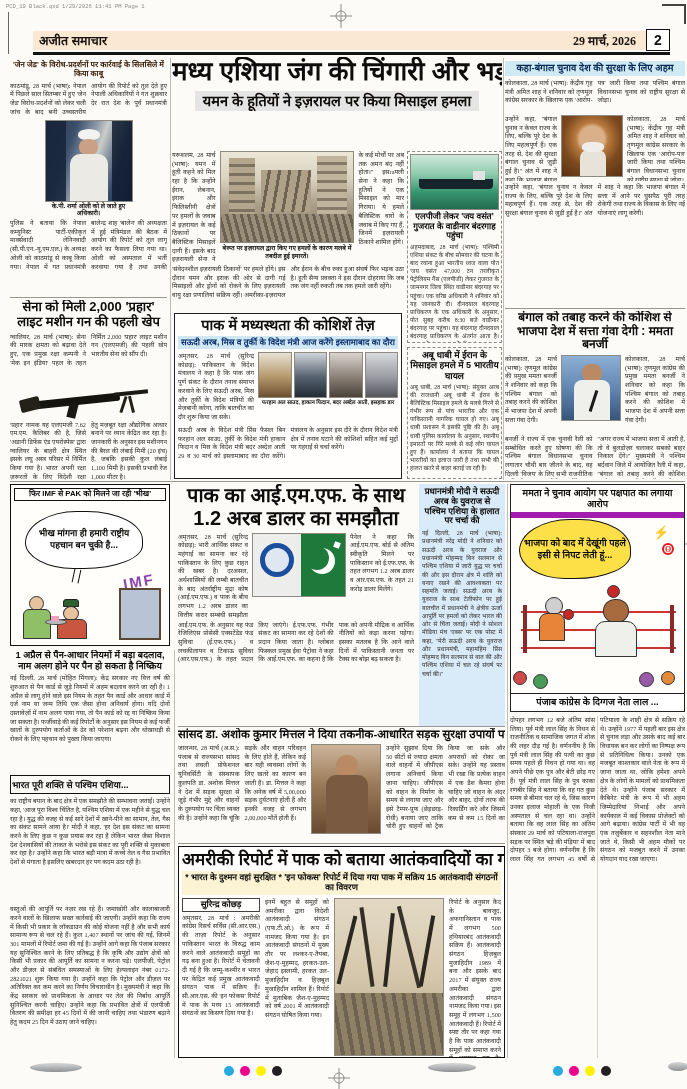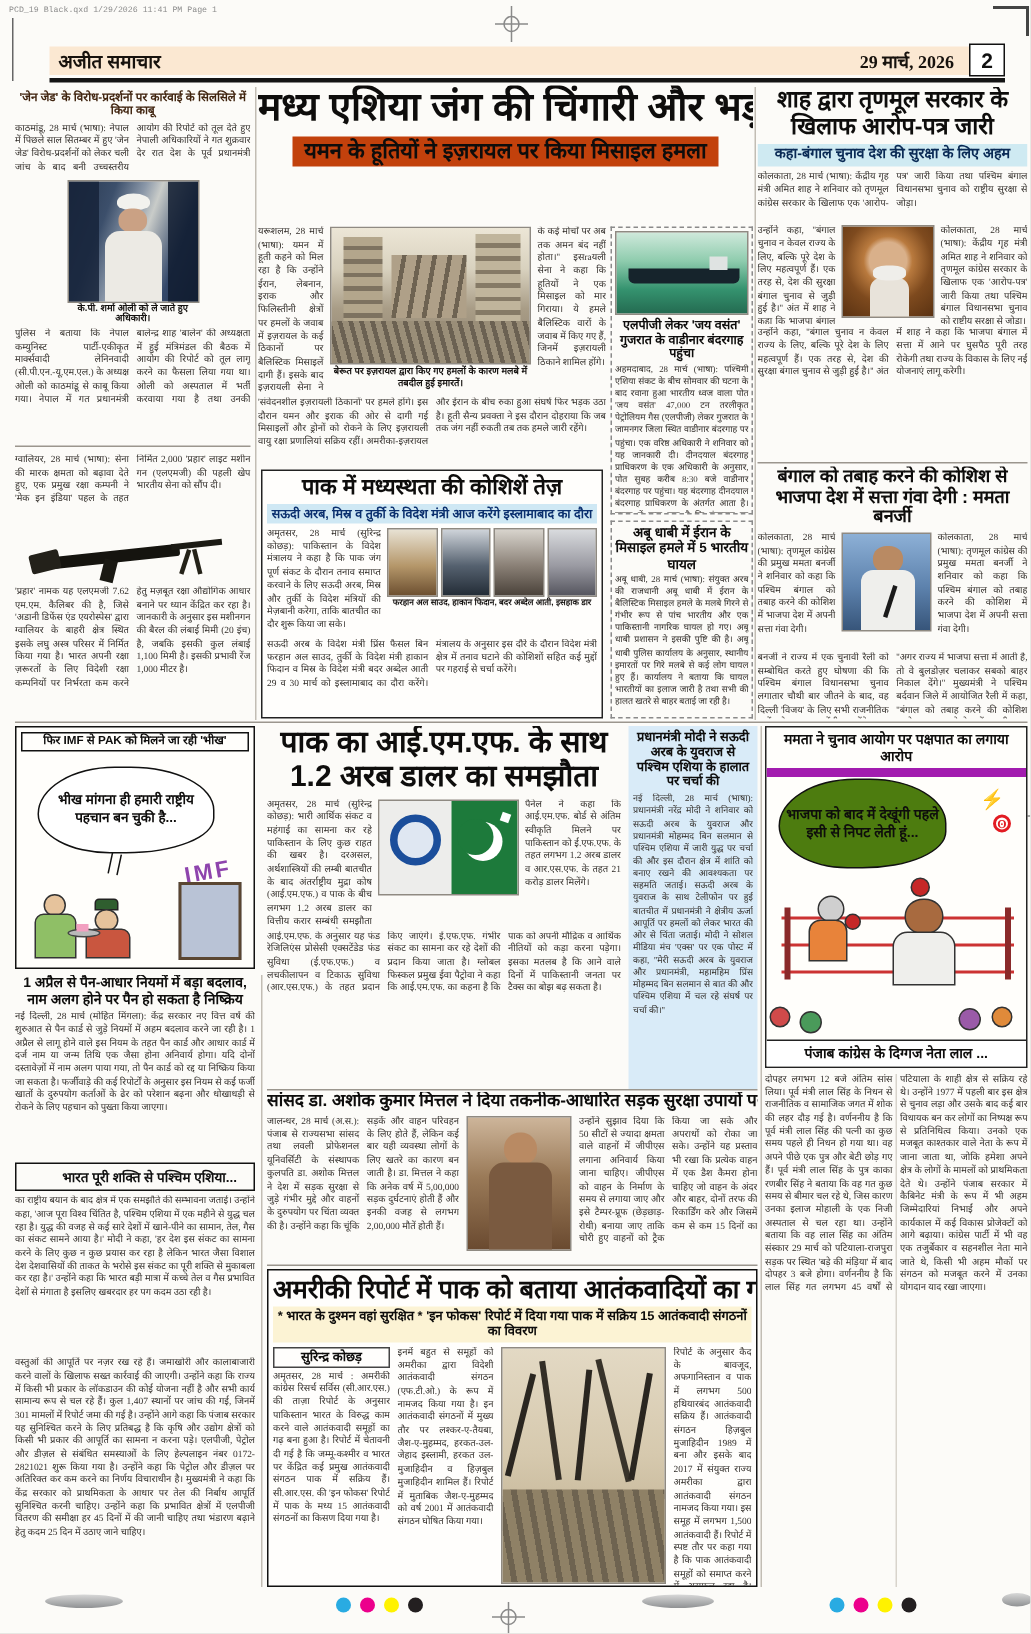--- a/index.html
+++ b/index.html
@@ -8,21 +8,21 @@
   #page { position:relative; width:687px; height:1089px; margin:0 auto; background:#fcfbf8; overflow:hidden; }
   .abs { position:absolute; }
   .hl { font-family:"Liberation Sans","DejaVu Sans",sans-serif; font-weight:bold; color:#0e0d0c; text-align:center; line-height:1.14; }
   .body-txt { font-size:6.3px; line-height:1.38; text-align:justify; color:#332f2b; overflow:hidden; }
   .cols2 { column-count:2; column-gap:5px; }
   .cols3 { column-count:3; column-gap:5px; }
   .caption { font-size:6.3px; font-weight:bold; text-align:center; color:#151210; line-height:1.22; font-family:"Liberation Sans","DejaVu Sans",sans-serif; }
   .photo { position:relative; overflow:hidden; border:1px solid #8f8a82; }
   .hr { position:absolute; background:#9b968e; height:1px; }
   .vr { position:absolute; background:#c2bdb4; width:1px; }
-  .jump-head { border:1.2px solid #111; font-family:"Liberation Sans","DejaVu Sans",sans-serif; font-weight:bold; font-size:9px; text-align:right; padding:2px 11px; margin:3px 0; color:#111; }
+  .jump-head { border:1.2px solid #111; font-family:"Liberation Sans","DejaVu Sans",sans-serif; font-weight:bold; font-size:9px; text-align:left; padding:2px 1px; margin:3px 0; color:#111; }
   .dot { display:inline-block; width:10px; height:10px; border-radius:50%; margin-right:6px; }
   .goval { position:absolute; height:9px; border-radius:50%; background:linear-gradient(#d8d8d8,#8f9193); }
   .crossh { stroke:#8a8a8a; stroke-width:1; fill:none; }
 </style>
 </head>
 <body>
 
 <div id="page">
 
   <div class="abs" style="left:6px;top:3px;font-family:'Liberation Mono','DejaVu Sans Mono',monospace;font-size:5.5px;color:#8b8b8b;">PCD_19 Black.qxd   1/29/2026   11:41 PM   Page 1</div>
@@ -67,36 +67,37 @@
         <div class="abs" style="left:24px;top:33px;width:38px;height:49px;background:#eceae4;border-radius:10px 10px 0 0"></div>
         <div class="abs" style="left:0;top:0;width:20px;height:82px;background:#16233a;opacity:.85"></div>
         <div class="abs" style="left:66px;top:0;width:22px;height:82px;background:#101c30;opacity:.85"></div>
       </div>
       <div class="caption">के.पी. शर्मा ओली को ले जाते हुए अधिकारी।</div>
     </div>
     <div class="body-txt cols2" style="height:58px;margin-top:2px">पुलिस ने बताया कि नेपाल कम्युनिस्ट पार्टी-एकीकृत मार्क्सवादी लेनिनवादी (सी.पी.एन.-यू.एम.एल.) के अध्यक्ष ओली को काठमांडू से काबू किया गया। नेपाल में गत प्रधानमंत्री बालेन्द्र शाह 'बालेन' की अध्यक्षता में हुई मंत्रिमंडल की बैठक में आयोग की रिपोर्ट को तूल लागू करने का फैसला लिया गया था। ओली को अस्पताल में भर्ती करवाया गया है तथा उनकी गतिविधियों पर नज़र रखी जा रही है।</div>
   </div>
 
   <div class="abs" style="left:10px;top:300px;width:157px;height:180px;overflow:hidden">
+    <div class="hl" style="font-size:13px">सेना को मिली 2,000 'प्रहार' लाइट मशीन गन की पहली खेप</div>
     <div class="body-txt cols2" style="height:52px;margin-top:3px">ग्वालियर, 28 मार्च (भाषा): सेना की मारक क्षमता को बढ़ावा देते हुए, एक प्रमुख रक्षा कम्पनी ने 'मेक इन इंडिया' पहल के तहत निर्मित 2,000 'प्रहार' लाइट मशीन गन (एलएमजी) की पहली खेप भारतीय सेना को सौंप दी।</div>
     <div style="position:relative;height:34px">
       <div class="abs" style="left:24px;top:12px;width:86px;height:8px;background:#15140f;transform:rotate(-6deg);border-radius:2px"></div>
       <div class="abs" style="left:104px;top:6px;width:34px;height:3.5px;background:#1b1a14;transform:rotate(-6deg)"></div>
       <div class="abs" style="left:10px;top:13px;width:20px;height:13px;background:#23211a;transform:rotate(-14deg);border-radius:2px"></div>
       <div class="abs" style="left:58px;top:18px;width:9px;height:15px;background:#1a1913;transform:rotate(14deg)"></div>
       <div class="abs" style="left:112px;top:11px;width:2.5px;height:17px;background:#242218;transform:rotate(18deg)"></div>
       <div class="abs" style="left:120px;top:11px;width:2.5px;height:17px;background:#242218;transform:rotate(-14deg)"></div>
     </div>
     <div class="body-txt cols2" style="height:72px;margin-top:2px">'प्रहार' नामक यह एलएमजी 7.62 एम.एम. कैलिबर की है, जिसे 'अडानी डिफेंस एंड एयरोस्पेस' द्वारा ग्वालियर के बाहरी क्षेत्र स्थित इसके लघु अस्त्र परिसर में निर्मित किया गया है। भारत अपनी रक्षा ज़रूरतों के लिए विदेशी रक्षा कम्पनियों पर निर्भरता कम करने हेतु मज़बूत रक्षा औद्योगिक आधार बनाने पर ध्यान केंद्रित कर रहा है। जानकारी के अनुसार इस मशीनगन की बैरल की लंबाई मिमी (20 इंच) है, जबकि इसकी कुल लंबाई 1,100 मिमी है। इसकी प्रभावी रेंज 1,000 मीटर है।</div>
   </div>
 
   <div class="abs" style="left:172px;top:57px;width:330px;height:92px;overflow:hidden">
     <div class="hl" style="font-size:26px;white-space:nowrap">मध्य एशिया जंग की चिंगारी और भड़की</div>
     <div style="text-align:center;margin-top:4px">
-      <span class="hl" style="display:inline-block;font-size:14.5px;background:#c2410c;padding:2px 8px">यमन के हूतियों ने इज़रायल पर किया मिसाइल हमला</span>
+      <span class="hl" style="display:inline-block;font-size:14.5px;background:#e5e5e5;padding:2px 8px">यमन के हूतियों ने इज़रायल पर किया मिसाइल हमला</span>
     </div>
   </div>
   <div class="abs" style="left:172px;top:151px;width:232px;height:157px;overflow:hidden">
     <div style="display:flex;gap:4px">
       <div class="body-txt" style="width:44px;height:112px">यरूशलम, 28 मार्च (भाषा): यमन में हूती कहने को मिल रहा है कि उन्होंने ईरान, लेबनान, इराक और फिलिस्तीनी क्षेत्रों पर हमलों के जवाब में इज़रायल के कई ठिकानों पर बैलिस्टिक मिसाइलें दागी हैं। इसके बाद इज़रायली सेना ने कहा कि उसने यमन से दागी गई मिसाइल को मार गिराया।</div>
       <div style="width:136px">
         <div class="photo" style="height:92px;background:linear-gradient(#ece6d6 0%,#d9d2bf 30%,#a89c86 60%,#8d8270 100%)">
           <div class="abs" style="left:8px;top:6px;width:26px;height:56px;background:repeating-linear-gradient(#b3a68c 0 6px,#7d7260 6px 9px)"></div>
           <div class="abs" style="left:96px;top:4px;width:30px;height:60px;background:repeating-linear-gradient(#c0b59c 0 6px,#857a66 6px 9px)"></div>
           <div class="abs" style="left:40px;top:18px;width:50px;height:42px;background:repeating-linear-gradient(100deg,#afa088 0 7px,#6e6352 7px 10px)"></div>
@@ -135,21 +136,20 @@
     </div>
     <div class="body-txt cols2" style="height:56px;margin-top:2px">सऊदी अरब के विदेश मंत्री प्रिंस फैसल बिन फरहान अल साउद, तुर्की के विदेश मंत्री हाकान फिदान व मिस्र के विदेश मंत्री बदर अब्देल आती 29 व 30 मार्च को इस्लामाबाद का दौरा करेंगे। मंत्रालय के अनुसार इस दौरे के दौरान विदेश मंत्री क्षेत्र में तनाव घटाने की कोशिशों सहित कई मुद्दों पर गहराई से चर्चा करेंगे।</div>
   </div>
 
   <div class="abs" style="left:407px;top:347px;width:95px;height:132px;border:1px dashed #8a8a8a;padding:2px;overflow:hidden">
     <div class="hl" style="font-size:9px">अबू धाबी में ईरान के मिसाइल हमले में 5 भारतीय घायल</div>
     <div class="body-txt" style="font-size:5.9px;height:98px;margin-top:2px">अबू धाबी, 28 मार्च (भाषा): संयुक्त अरब की राजधानी अबू धाबी में ईरान के बैलिस्टिक मिसाइल हमले के मलबे गिरने से गंभीर रूप से पांच भारतीय और एक पाकिस्तानी नागरिक घायल हो गए। अबू धाबी प्रशासन ने इसकी पुष्टि की है। अबू धाबी पुलिस कार्यालय के अनुसार, स्थानीय इमारतों पर गिरे मलबे से कई लोग घायल हुए हैं। कार्यालय ने बताया कि घायल भारतीयों का इलाज जारी है तथा सभी की हालत खतरे से बाहर बताई जा रही है।</div>
   </div>
 
   <div class="abs" style="left:505px;top:58px;width:180px;height:248px;overflow:hidden">
-    <div class="hl" style="font-size:15.5px">शाह द्वारा तृणमूल सरकार के खिलाफ आरोप-पत्र जारी</div>
     <div class="hl" style="font-size:9.6px;background:#cfeaf2;color:#0a2a55;padding:2px 1px;margin-top:3px">कहा-बंगाल चुनाव देश की सुरक्षा के लिए अहम</div>
     <div class="body-txt cols2" style="height:34px;margin-top:3px">कोलकाता, 28 मार्च (भाषा): केंद्रीय गृह मंत्री अमित शाह ने शनिवार को तृणमूल कांग्रेस सरकार के खिलाफ एक 'आरोप-पत्र' जारी किया तथा पश्चिम बंगाल विधानसभा चुनाव को राष्ट्रीय सुरक्षा से जोड़ा।</div>
     <div style="display:flex;gap:4px;margin-top:2px">
       <div class="body-txt" style="width:52px;height:66px">उन्होंने कहा, ''बंगाल चुनाव न केवल राज्य के लिए, बल्कि पूरे देश के लिए महत्वपूर्ण हैं। एक तरह से, देश की सुरक्षा बंगाल चुनाव से जुड़ी हुई है।'' अंत में शाह ने कहा कि भाजपा बंगाल में सत्ता में आने पर घुसपैठ पूरी तरह रोकेगी तथा राज्य के विकास के लिए नई योजनाएं लागू करेगी।</div>
       <div class="photo" style="width:62px;height:62px;background:radial-gradient(circle at 50% 38%,#d9b08a 0 26%,#b97a3e 34%,#7e4a1e 60%,#5a3212 100%)">
         <div class="abs" style="left:18px;top:34px;width:26px;height:28px;background:#e8e3da;border-radius:8px 8px 0 0"></div>
         <div class="abs" style="left:20px;top:26px;width:22px;height:10px;background:#efeeea;border-radius:40%"></div>
       </div>
       <div class="body-txt" style="flex:1;height:66px">कोलकाता, 28 मार्च (भाषा): केंद्रीय गृह मंत्री अमित शाह ने शनिवार को तृणमूल कांग्रेस सरकार के खिलाफ एक 'आरोप-पत्र' जारी किया तथा पश्चिम बंगाल विधानसभा चुनाव को राष्ट्रीय सुरक्षा से जोड़ा।</div>
     </div>
@@ -214,21 +214,21 @@
     <div class="body-txt cols3" style="height:84px;margin-top:2px">आई.एम.एफ. के अनुसार यह फंड रेजिलिएंस प्रोसेसी एक्सटेंडेड फंड सुविधा (ई.एफ.एफ.) व लचकीलापन व टिकाऊ सुविधा (आर.एस.एफ.) के तहत प्रदान किए जाएंगे। ई.एफ.एफ. गंभीर संकट का सामना कर रहे देशों की प्रदान किया जाता है। ग्लोबल फिस्कल प्रमुख ईवा पैट्रोवा ने कहा कि आई.एम.एफ. का कहना है कि पाक को अपनी मौद्रिक व आर्थिक नीतियों को कड़ा करना पड़ेगा। इसका मतलब है कि आने वाले दिनों में पाकिस्तानी जनता पर टैक्स का बोझ बढ़ सकता है।</div>
   </div>
 
   <div class="abs" style="left:419px;top:484px;width:86px;height:242px;background:#d9ebf8;padding:3px;overflow:hidden">
     <div class="hl" style="font-size:8.6px">प्रधानमंत्री मोदी ने सऊदी अरब के युवराज से पश्चिम एशिया के हालात पर चर्चा की</div>
     <div class="body-txt" style="font-size:6px;height:196px;margin-top:3px">नई दिल्ली, 28 मार्च (भाषा): प्रधानमंत्री नरेंद्र मोदी ने शनिवार को सऊदी अरब के युवराज और प्रधानमंत्री मोहम्मद बिन सलमान से पश्चिम एशिया में जारी युद्ध पर चर्चा की और इस दौरान क्षेत्र में शांति को बनाए रखने की आवश्यकता पर सहमति जताई। सऊदी अरब के युवराज के साथ टेलीफोन पर हुई बातचीत में प्रधानमंत्री ने क्षेत्रीय ऊर्जा आपूर्ति पर हमलों को लेकर भारत की ओर से चिंता जताई। मोदी ने सोशल मीडिया मंच 'एक्स' पर एक पोस्ट में कहा, ''मेरी सऊदी अरब के युवराज और प्रधानमंत्री, महामहिम प्रिंस मोहम्मद बिन सलमान से बात की और पश्चिम एशिया में चल रहे संघर्ष पर चर्चा की।''</div>
   </div>
 
   <div class="abs" style="left:510px;top:484px;width:175px;height:228px;border:1.2px solid #222;background:#fffefb;overflow:hidden">
     <div class="hl" style="font-size:9.4px;border-bottom:6px solid #a21caf;padding:3px 2px">ममता ने चुनाव आयोग पर पक्षपात का लगाया आरोप</div>
-    <div class="abs" style="left:8px;top:34px;width:112px;height:60px;border:1.4px solid #111;border-radius:50% 50% 55% 45%/58% 55% 45% 52%;background:#4d7c0f;display:flex;align-items:center;padding:4px;z-index:2">
+    <div class="abs" style="left:8px;top:34px;width:112px;height:60px;border:1.4px solid #111;border-radius:50% 50% 55% 45%/58% 55% 45% 52%;background:#fde047;display:flex;align-items:center;padding:4px;z-index:2">
       <span class="hl" style="font-size:9.4px;line-height:1.3">भाजपा को बाद में देखूंगी पहले इसी से निपट लेती हूं...</span>
     </div>
     <div class="abs" style="right:14px;top:40px;color:#e21b22;font-size:13px">⚡</div>
     <div class="abs" style="right:10px;top:58px;width:12px;height:12px;border:2px solid #e21b22;border-radius:50%;color:#e21b22;font-size:8px;text-align:center;line-height:9px;font-weight:bold">ʘ</div>
     <div class="abs" style="left:10px;top:118px;width:155px;height:74px">
       <div class="abs" style="left:0;top:8px;width:155px;height:2px;background:#c33"></div>
       <div class="abs" style="left:0;top:26px;width:155px;height:2px;background:#c33"></div>
       <div class="abs" style="left:0;top:44px;width:155px;height:2px;background:#c33"></div>
       <div class="abs" style="left:2px;top:2px;width:4px;height:48px;background:#8a2a2a"></div>
       <div class="abs" style="right:2px;top:2px;width:4px;height:48px;background:#8a2a2a"></div>

